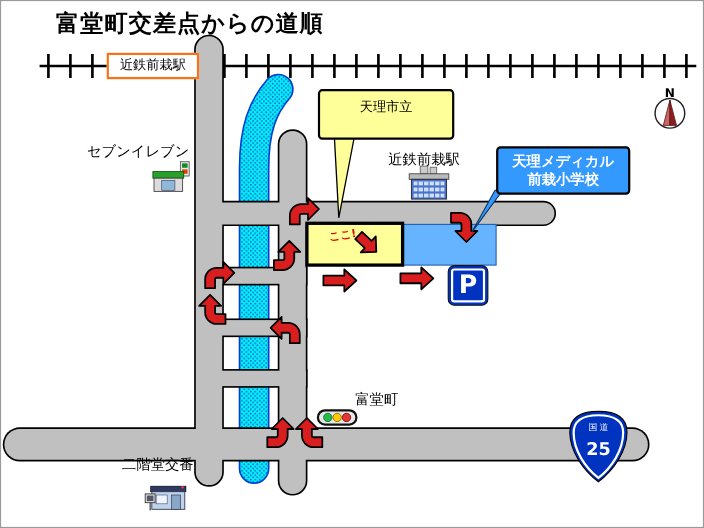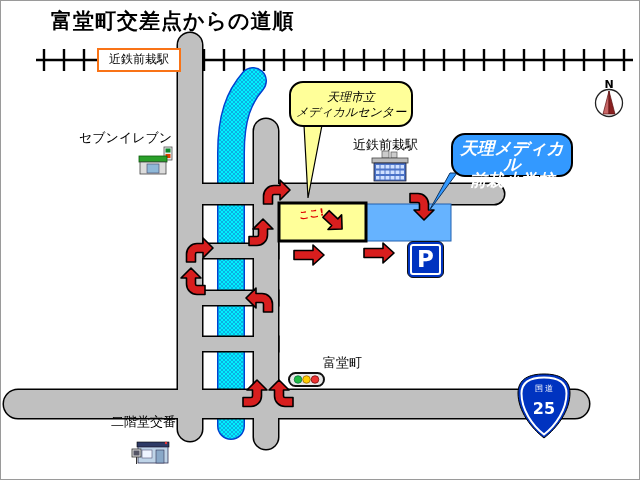--- a/index.html
+++ b/index.html
@@ -18,30 +18,30 @@
     background:#fff; border:2px solid #f97316; box-sizing:border-box;
     font-size:12px; line-height:19px; text-align:center; white-space:nowrap;
   }
   .map-label { position:absolute; font-size:13px; white-space:nowrap; }
   .lbl-store  { left:78px;  top:128px; }
   .lbl-school { left:352px; top:135px; }
   .lbl-tomido { left:286px; top:353px;margin-left:36px; }
   .lbl-police { left:110px; top:412px; }
   .callout {
     position:absolute; box-sizing:border-box; border:2px solid #000;
-    border-radius:14px; text-align:center;font-style:italic;
+    border-radius:4px; text-align:center;
   }
   .callout span { display:block; }
   .callout-yellow {
     left:288px; top:80px; width:124px; height:46px; background:#FFFF99;
     font-size:12px; line-height:15px; padding-top:7px;
   }
   .callout-blue {
     left:450px; top:132px; width:122px; height:44px; background:#3399FF;
-    color:#fff; font-weight:bold; font-size:17px; line-height:16px; padding-top:5px;
+    color:#fff; font-weight:bold; font-size:13px; line-height:16px; padding-top:5px;
   }
   .p-sign {
     position:absolute; left:406px; top:240px; width:37px; height:37px;
     background:#0033C0; border:1px solid #111; border-radius:6px; box-sizing:border-box;
   }
   .p-sign .inner {
     position:absolute; left:2px; right:2px; top:2px; bottom:2px;
     border:2px solid #fff; border-radius:3px;
     display:flex; align-items:center; justify-content:center;
     color:#fff; font-weight:bold; font-size:23px; line-height:1;
@@ -183,21 +183,20 @@
 
   <div class="station">近鉄前栽駅</div>
 
   <span class="map-label lbl-store">セブンイレブン</span>
   <span class="map-label lbl-school">近鉄前栽駅</span>
   <span class="map-label lbl-tomido">富堂町</span>
   <span class="map-label lbl-police">二階堂交番</span>
 
   <div class="callout callout-yellow">
     <span>天理市立</span>
-    <span>メディカルセンター</span>
   </div>
 
   <div class="callout callout-blue">
     <span>天理メディカル</span>
     <span>前栽小学校</span>
   </div>
 
   <div class="p-sign">
     <div class="inner">P</div>
   </div>

